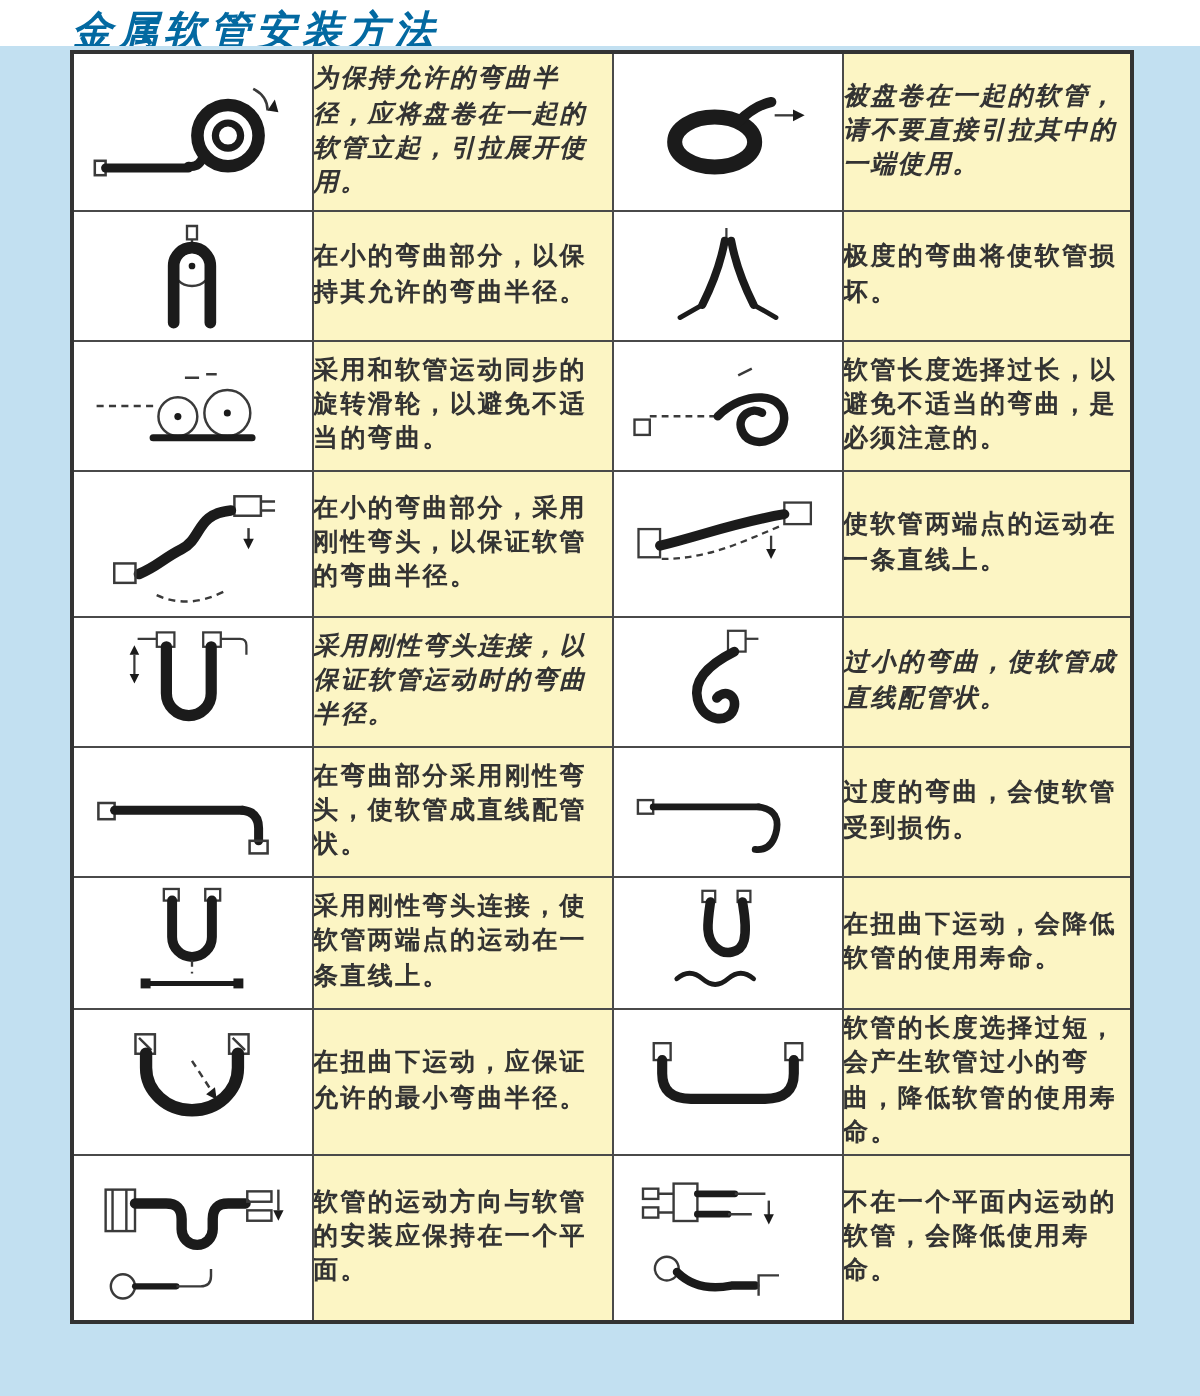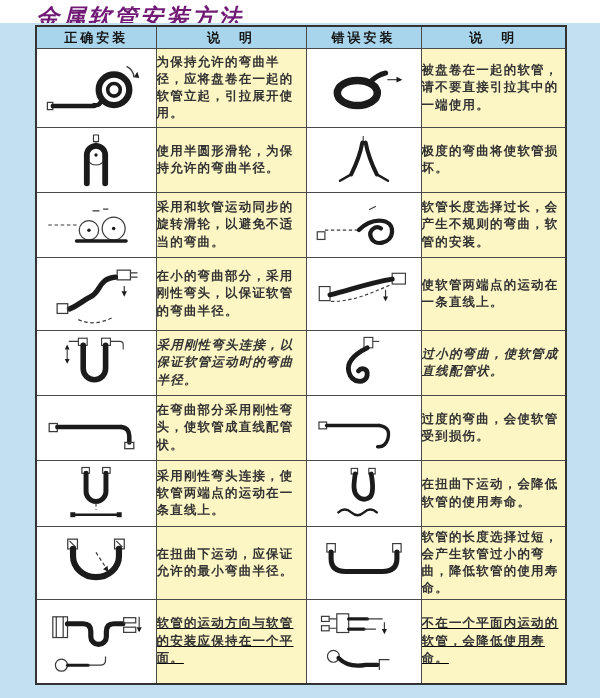--- a/index.html
+++ b/index.html
@@ -1,19 +1,19 @@
 <!DOCTYPE html>
 <html><head>
 <meta charset="utf-8">
 <style>
   html,body{margin:0;padding:0;}
   .page{position:relative;width:600px;height:698px;background:#ffffff;overflow:hidden;
         font-family:"Liberation Sans",sans-serif;}
-  .title{position:absolute;top:2px;left:36px;font-size:23px;font-weight:bold;font-style:italic;
-         letter-spacing:3px;color:#701a75;font-family:"Liberation Serif",serif;}
+  .title{position:absolute;top:2px;left:36px;font-size:20px;font-weight:bold;font-style:italic;
+         letter-spacing:3px;color:#0369a1;font-family:"Liberation Serif",serif;}
   .panel{position:absolute;top:23px;left:0;width:600px;height:675px;background:#c2e0f1;}
   table.install{position:absolute;top:2px;left:35px;width:530px;border-collapse:collapse;
         table-layout:fixed;background:#fff;border:2px solid #333;}
   table.install th,table.install td{border:1px solid #4a4a4a;padding:0;overflow:hidden;}
   th.hdr{background:#a8d5ec;height:21px;font-size:13px;font-weight:bold;color:#141414;
         letter-spacing:3px;text-align:center;}
   td.img{background:#ffffff;text-align:center;vertical-align:middle;}
   td.desc{background:#fcf5c4;font-size:12.5px;font-weight:bold;color:#333333;
         padding:4px 8px;line-height:1.38;letter-spacing:1.2px;vertical-align:middle;
         text-align:left;}
@@ -32,28 +32,22 @@
   <div class="title">金属软管安装方法</div>
   <div class="panel">
     <table class="install">
       <colgroup>
           <col class="c1">
           <col class="c2">
           <col class="c3">
           <col class="c4">
         </colgroup>
       <tbody>
-          <tr>
-        <th class="hdr">正确安装</th>
-        <th class="hdr">说　明</th>
-        <th class="hdr">错误安装</th>
-        <th class="hdr">说　明</th>
-      </tr>
-
-      <tr style="height:79px;">
+
+      <tr style="height:79px;font-style:italic;">
         <td class="img">
           <svg width="108" height="66" viewBox="0 0 120 72">
             <rect class="tn" x="6" y="52" width="6" height="8"></rect>
             <path class="hs" stroke-width="5" d="M12,56 H58"></path>
             <path class="hs" stroke-width="5" d="M58,55 Q64,56 66,50"></path>
             <circle class="hs" stroke-width="7" cx="80" cy="38" r="17"></circle>
             <circle class="hs" stroke-width="4" cx="80" cy="38" r="7"></circle>
             <path class="tn" d="M94,12 q8,4 8,12"></path>
                 <path class="fl" d="M102,24 l4,-6 l2,7 z"></path>
           </svg>
@@ -72,21 +66,21 @@
 
       <tr style="height:65px;">
         <td class="img">
           <svg width="100" height="58" viewBox="0 0 120 64">
             <path class="tn" d="M57,2 h6 v8 h-6 z M60,10 v4"></path>
             <circle class="tn" cx="60" cy="26" r="12"></circle>
                 <circle class="fl" cx="60" cy="26" r="2"></circle>
             <path class="hs" stroke-width="7" d="M49,60 V26 A11,11 0 0 1 71,26 V60"></path>
           </svg>
         </td>
-        <td class="desc">使用半圆形滑轮，为保持允许的弯曲半径。</td>
+        <td class="desc">在小的弯曲部分，以保持其允许的弯曲半径。</td>
         <td class="img">
           <svg width="96" height="56" viewBox="0 0 120 64">
             <path class="tn" d="M59,2 v8"></path>
             <path class="hs" stroke-width="5" d="M58,10 C55,26 50,38 44,50"></path>
             <path class="hs" stroke-width="5" d="M62,10 C65,26 70,38 76,50"></path>
             <path class="hm" stroke-width="3" d="M44,50 L30,58 M76,50 L90,58"></path>
           </svg>
         </td>
         <td class="desc">极度的弯曲将使软管损坏。</td>
       </tr>
@@ -105,21 +99,21 @@
         </td>
         <td class="desc">采用和软管运动同步的旋转滑轮，以避免不适当的弯曲。</td>
         <td class="img">
           <svg width="102" height="52" viewBox="0 0 120 60">
             <rect class="tn" x="5" y="38" width="9" height="9"></rect>
             <path class="ds" d="M14,36 H56"></path>
             <path class="hs" stroke-width="5" d="M54,36 C70,20 94,22 93,38 C92,52 72,56 68,44 C65,36 74,30 80,34"></path>
             <path class="tn" d="M66,12 l8,-4"></path>
           </svg>
         </td>
-        <td class="desc">软管长度选择过长，会产生不规则的弯曲，软管的安装。</td>
+        <td class="desc">软管长度选择过长，以避免不适当的弯曲，是必须注意的。</td>
       </tr>
 
       <tr style="height:73px;">
         <td class="img">
           <svg width="106" height="62" viewBox="0 0 120 70">
             <rect class="tn" x="84" y="8" width="15" height="11"></rect>
             <path class="tn" d="M99,11 h8 M99,16 h8"></path>
             <path class="hs" stroke-width="6" d="M82,16 C62,18 66,32 54,38 C44,43 40,48 30,52"></path>
             <rect class="tn" x="16" y="46" width="12" height="11"></rect>
             <path class="ds" d="M40,64 q18,8 38,-2"></path>
@@ -222,21 +216,21 @@
         <td class="img">
           <svg width="102" height="54" viewBox="0 0 120 64">
             <rect class="tn" x="16" y="9" width="10" height="10"></rect>
             <rect class="tn" x="94" y="9" width="10" height="10"></rect>
             <path class="hs" stroke-width="6" d="M21,19 v8 q0,15 17,15 h44 q17,0 17,-15 v-8"></path>
           </svg>
         </td>
         <td class="desc">软管的长度选择过短，会产生软管过小的弯曲，降低软管的使用寿命。</td>
       </tr>
 
-      <tr style="height:84px;text-decoration:underline;">
+      <tr style="height:84px;">
         <td class="img">
           <svg width="108" height="76" viewBox="0 0 120 88">
             <rect class="tn" x="10" y="16" width="17" height="24"></rect>
             <path class="tn" d="M14,16 v24 M22,16 v24"></path>
             <path class="hs" stroke-width="6" d="M27,24 h18 q9,0 9,9 v6 a9,9 0 0 0 18,0 v-6 q0,-9 9,-9 h10"></path>
             <rect class="tn" x="92" y="17" width="14" height="6"></rect>
             <rect class="tn" x="92" y="28" width="14" height="6"></rect>
             <path class="tn" d="M110,16 v12"></path>
                 <path class="fl" d="M110,34 l-3,-6 h6 z"></path>
             <circle class="tn" cx="20" cy="72" r="7"></circle>

